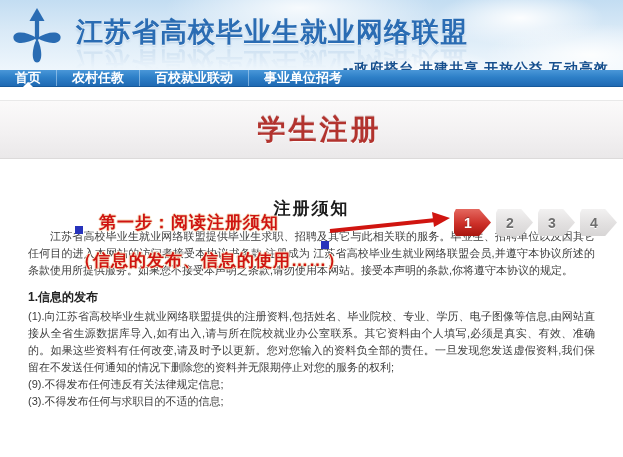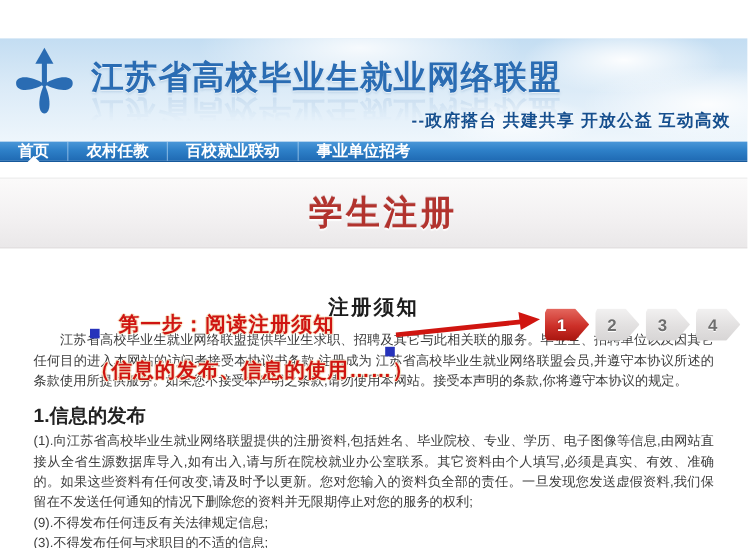--- a/index.html
+++ b/index.html
@@ -1,28 +1,27 @@
 <!DOCTYPE html>
 <html><head>
 <meta charset="utf-8">
 <style>
   * { margin:0; padding:0; box-sizing:border-box; }
   html,body { width:623px; height:457px; overflow:hidden; }
   body { font-family:"Liberation Sans", sans-serif; background:#fff; position:relative; }
 
   
   .site-header{
-    position:relative; height:86px;
+    position:relative; height:70px;
     background:
       radial-gradient(ellipse 120px 40px at 520px 18px, rgba(255,255,255,.95), rgba(255,255,255,0) 70%),
       radial-gradient(ellipse 150px 45px at 590px 55px, rgba(255,255,255,.9), rgba(255,255,255,0) 70%),
       radial-gradient(ellipse 100px 30px at 430px 70px, rgba(255,255,255,.8), rgba(255,255,255,0) 70%),
       radial-gradient(ellipse 180px 50px at 300px 8px,  rgba(255,255,255,.85), rgba(255,255,255,0) 75%),
       linear-gradient(180deg,#c3ddf2 0%, #daeaf7 45%, #eef6fc 100%);
-    margin-top: 32px;
   }
   .brand{ position:absolute; left:8px; top:6px; display:flex; align-items:flex-start; }
   .logo{ width:58px; height:66px; margin-right:10px; }
   .brand-text-wrap{ position:relative; top:8px; }
   .brand-text{
     font-size:27px; font-weight:bold; letter-spacing:1px; color:#2a6cb3;
     text-shadow:0 1px 1px rgba(255,255,255,.9), 0 2px 2px rgba(90,140,190,.35);
     white-space:nowrap;
   }
   .brand-reflect{
@@ -99,21 +98,21 @@
 
   .notice-heading{
     text-align:center; font-family:"Liberation Serif", serif;
     font-size:17px; color:#1c1c1c; letter-spacing:2px; margin-top:38px;
   }
   .notice-body{ padding:8px 28px 0 28px; }
   .notice-body p{
     font-size:11px; line-height:17px; color:#3c3c3c; text-align:justify;
   }
   .p-indent{ text-indent:2em; }
-  .sec-title{ font-size:16px; font-weight:bold; color:#222; margin:10px 0 2px 0; }
+  .sec-title{ font-size:12px; font-weight:bold; color:#222; margin:10px 0 2px 0; }
   .notice-intro{ margin-bottom:4px; }
 </style>
 </head>
 <body>
 
 <header class="site-header">
   <div class="brand">
     <svg class="logo" viewBox="0 0 60 70">
       <g fill="none" stroke="#2a6cb3" stroke-width="4.5" stroke-linecap="round">
         <path d="M30 34 C 18 26, 4 26, 5 34 C 6 42, 20 40, 30 34 Z" fill="#2a6cb3" stroke="none"></path>

